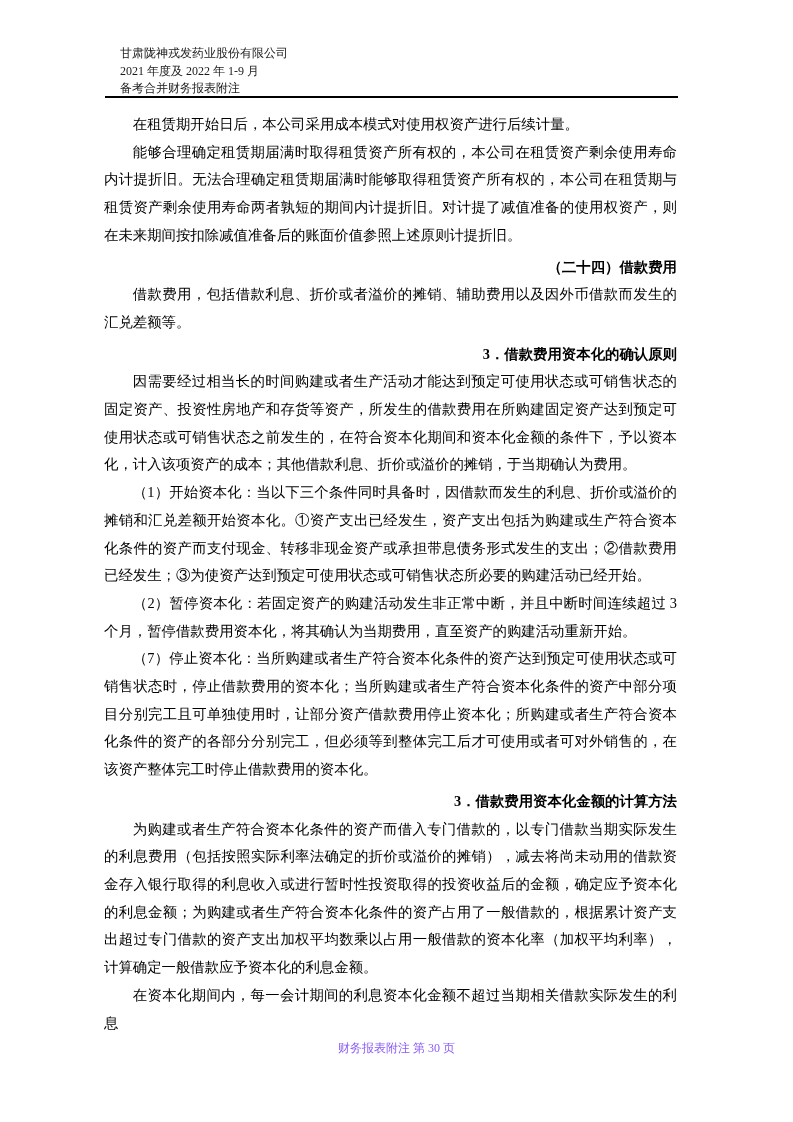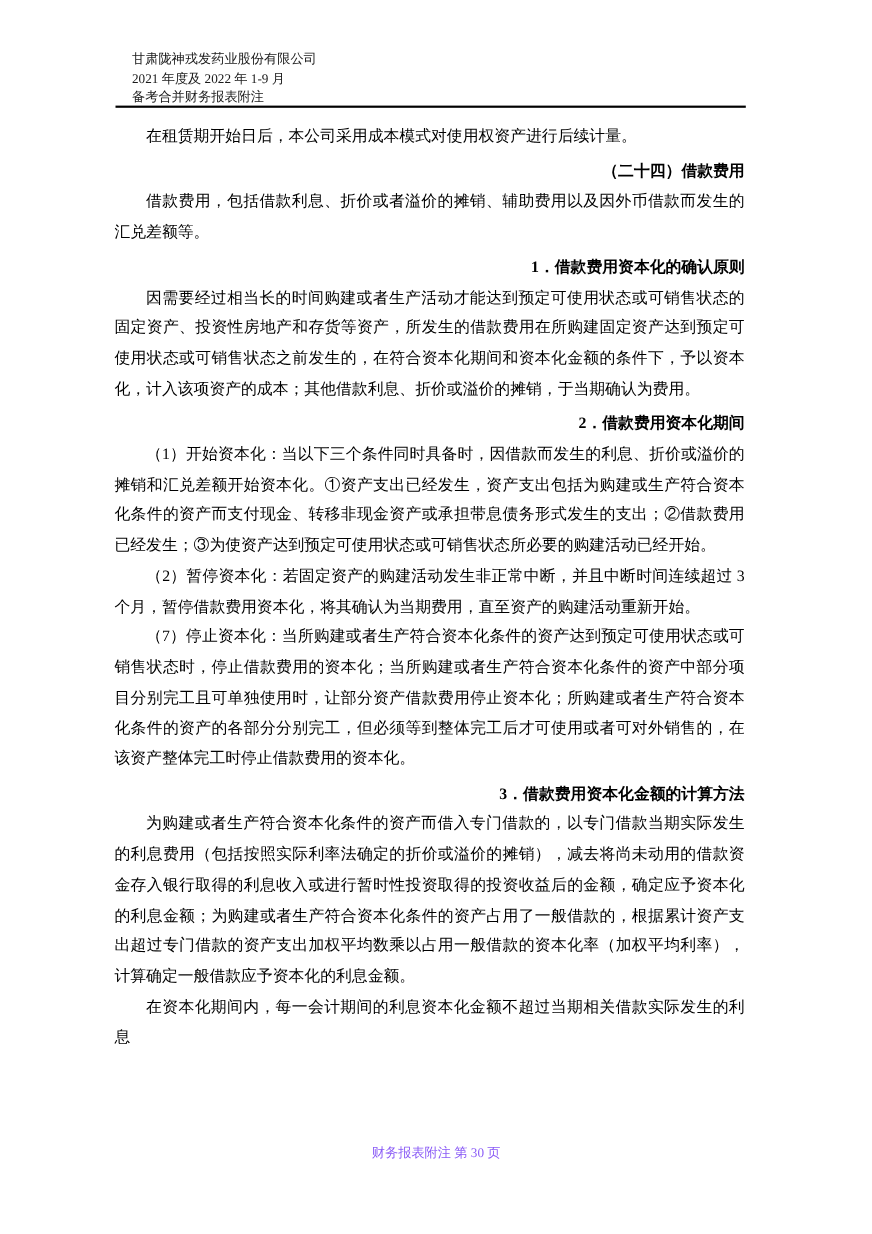--- a/index.html
+++ b/index.html
@@ -73,25 +73,25 @@
   <div class="doc-header">
     <div>甘肃陇神戎发药业股份有限公司</div>
     <div>2021 年度及 2022 年 1-9 月</div>
     <div>备考合并财务报表附注</div>
   </div>
 
   <div class="header-rule"></div>
 
   <div class="content">
     <p class="para">在租赁期开始日后，本公司采用成本模式对使用权资产进行后续计量。</p>
+    <p class="para">能够合理确定租赁期届满时取得租赁资产所有权的，本公司在租赁资产剩余使用寿命内计提折旧。无法合理确定租赁期届满时能够取得租赁资产所有权的，本公司在租赁期与租赁资产剩余使用寿命两者孰短的期间内计提折旧。对计提了减值准备的使用权资产，则在未来期间按扣除减值准备后的账面价值参照上述原则计提折旧。</p>
     <div class="heading">（二十四）借款费用</div>
     <p class="para">借款费用，包括借款利息、折价或者溢价的摊销、辅助费用以及因外币借款而发生的汇兑差额等。</p>
-    <div class="heading">1．借款费用资本化的确认原则</div>
+    <div class="heading">3．借款费用资本化的确认原则</div>
     <p class="para">因需要经过相当长的时间购建或者生产活动才能达到预定可使用状态或可销售状态的固定资产、投资性房地产和存货等资产，所发生的借款费用在所购建固定资产达到预定可使用状态或可销售状态之前发生的，在符合资本化期间和资本化金额的条件下，予以资本化，计入该项资产的成本；其他借款利息、折价或溢价的摊销，于当期确认为费用。</p>
-    <div class="heading">2．借款费用资本化期间</div>
     <p class="para">（1）开始资本化：当以下三个条件同时具备时，因借款而发生的利息、折价或溢价的摊销和汇兑差额开始资本化。①资产支出已经发生，资产支出包括为购建或生产符合资本化条件的资产而支付现金、转移非现金资产或承担带息债务形式发生的支出；②借款费用已经发生；③为使资产达到预定可使用状态或可销售状态所必要的购建活动已经开始。</p>
     <p class="para">（2）暂停资本化：若固定资产的购建活动发生非正常中断，并且中断时间连续超过 3 个月，暂停借款费用资本化，将其确认为当期费用，直至资产的购建活动重新开始。</p>
     <p class="para">（7）停止资本化：当所购建或者生产符合资本化条件的资产达到预定可使用状态或可销售状态时，停止借款费用的资本化；当所购建或者生产符合资本化条件的资产中部分项目分别完工且可单独使用时，让部分资产借款费用停止资本化；所购建或者生产符合资本化条件的资产的各部分分别完工，但必须等到整体完工后才可使用或者可对外销售的，在该资产整体完工时停止借款费用的资本化。</p>
     <div class="heading">3．借款费用资本化金额的计算方法</div>
     <p class="para">为购建或者生产符合资本化条件的资产而借入专门借款的，以专门借款当期实际发生的利息费用（包括按照实际利率法确定的折价或溢价的摊销），减去将尚未动用的借款资金存入银行取得的利息收入或进行暂时性投资取得的投资收益后的金额，确定应予资本化的利息金额；为购建或者生产符合资本化条件的资产占用了一般借款的，根据累计资产支出超过专门借款的资产支出加权平均数乘以占用一般借款的资本化率（加权平均利率），计算确定一般借款应予资本化的利息金额。</p>
     <p class="para">在资本化期间内，每一会计期间的利息资本化金额不超过当期相关借款实际发生的利息</p>
   </div>
 
   <div class="doc-footer">
     <span>财务报表附注 第 30 页</span>

